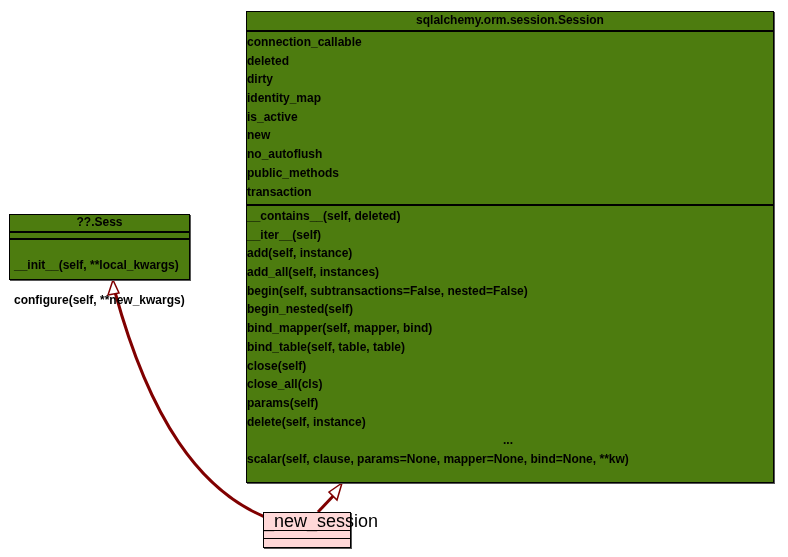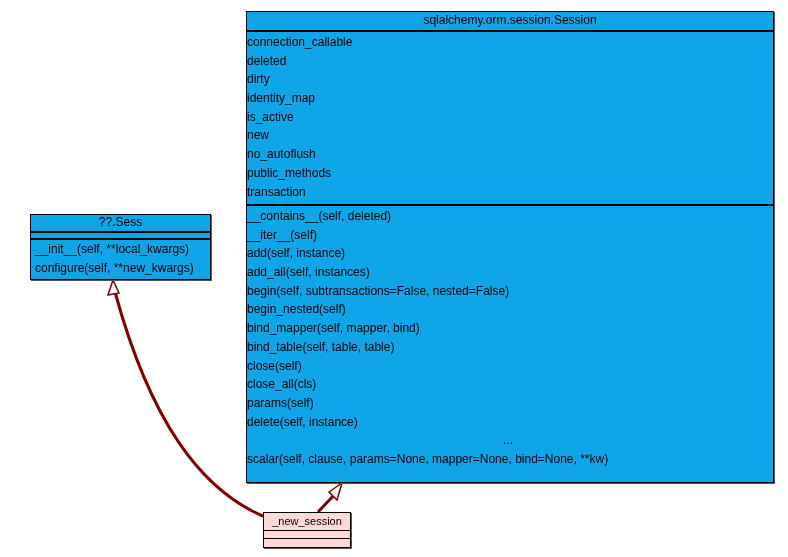--- a/index.html
+++ b/index.html
@@ -1,35 +1,35 @@
 <!DOCTYPE html>
 <html><head>
 <meta charset="utf-8">
 <style>
   html, body { margin:0; padding:0; background:#ffffff; }
   body { width:788px; height:557px; position:relative; overflow:hidden;
          font-family:"Liberation Sans", sans-serif; font-size:12px; color:#000; }
   .cls { position:absolute; box-sizing:border-box; border:1px solid #000;
          box-shadow:1px 1px 0 #555; }
-  .cls.main { background:#0ea5e9; }
+  .cls.main { background:#4d7c0f;font-weight:bold; }
   .cls.sub { background:#ffd8d8; }
   .hdr { text-align:center; line-height:17px; height:17px; border-bottom:2px solid #000; white-space:nowrap; }
   .sec { border-bottom:2px solid #000; padding:1px 4px 1px 0; }
   .sec:last-child { border-bottom:none; }
   .row { height:18.7px; line-height:18.7px; white-space:nowrap; }
   .ell { text-align:center; }
   #session { left:246px; top:11px; width:528px; height:472px; }
   #session .hdr { height:18px; line-height:17px; }
   #session .attrs { height:170px; padding-top:1px; }
-  #sess { left:30px; top:214px; width:181px; height:66px; }
+  #sess { left:9px; top:214px; width:181px; height:66px; }
   #sess .hdr { height:16px; line-height:15px; }
   #sess .empty { height:5px; padding:0; border-bottom:2px solid #000; }
-  #sess .row { height:19px; line-height:19px; }
+  #sess .row { height:19px; line-height:19px;margin-top:16px; }
   #newsess { left:263px; top:512px; width:88px; height:36px; }
-  #newsess .hdr { height:17px; line-height:17px; font-size:11px; border-bottom:1px solid #000; }
+  #newsess .hdr { height:17px; line-height:17px; font-size:18px; border-bottom:1px solid #000; }
   #newsess .empty { height:7px; border-bottom:1px solid #000; }
   #newsess .empty:last-child { border-bottom:none; }
   svg.edges { position:absolute; left:0; top:0; }
 </style>
 </head>
 <body>
 
 <svg class="edges" width="788" height="557">
   <path d="M 265 517 C 200 490, 150 420, 115 292" fill="none" stroke="#800000" stroke-width="3"></path>
   <polygon points="113,280 108,295 119,293" fill="#ffffff" stroke="#800000" stroke-width="1.5"></polygon>

